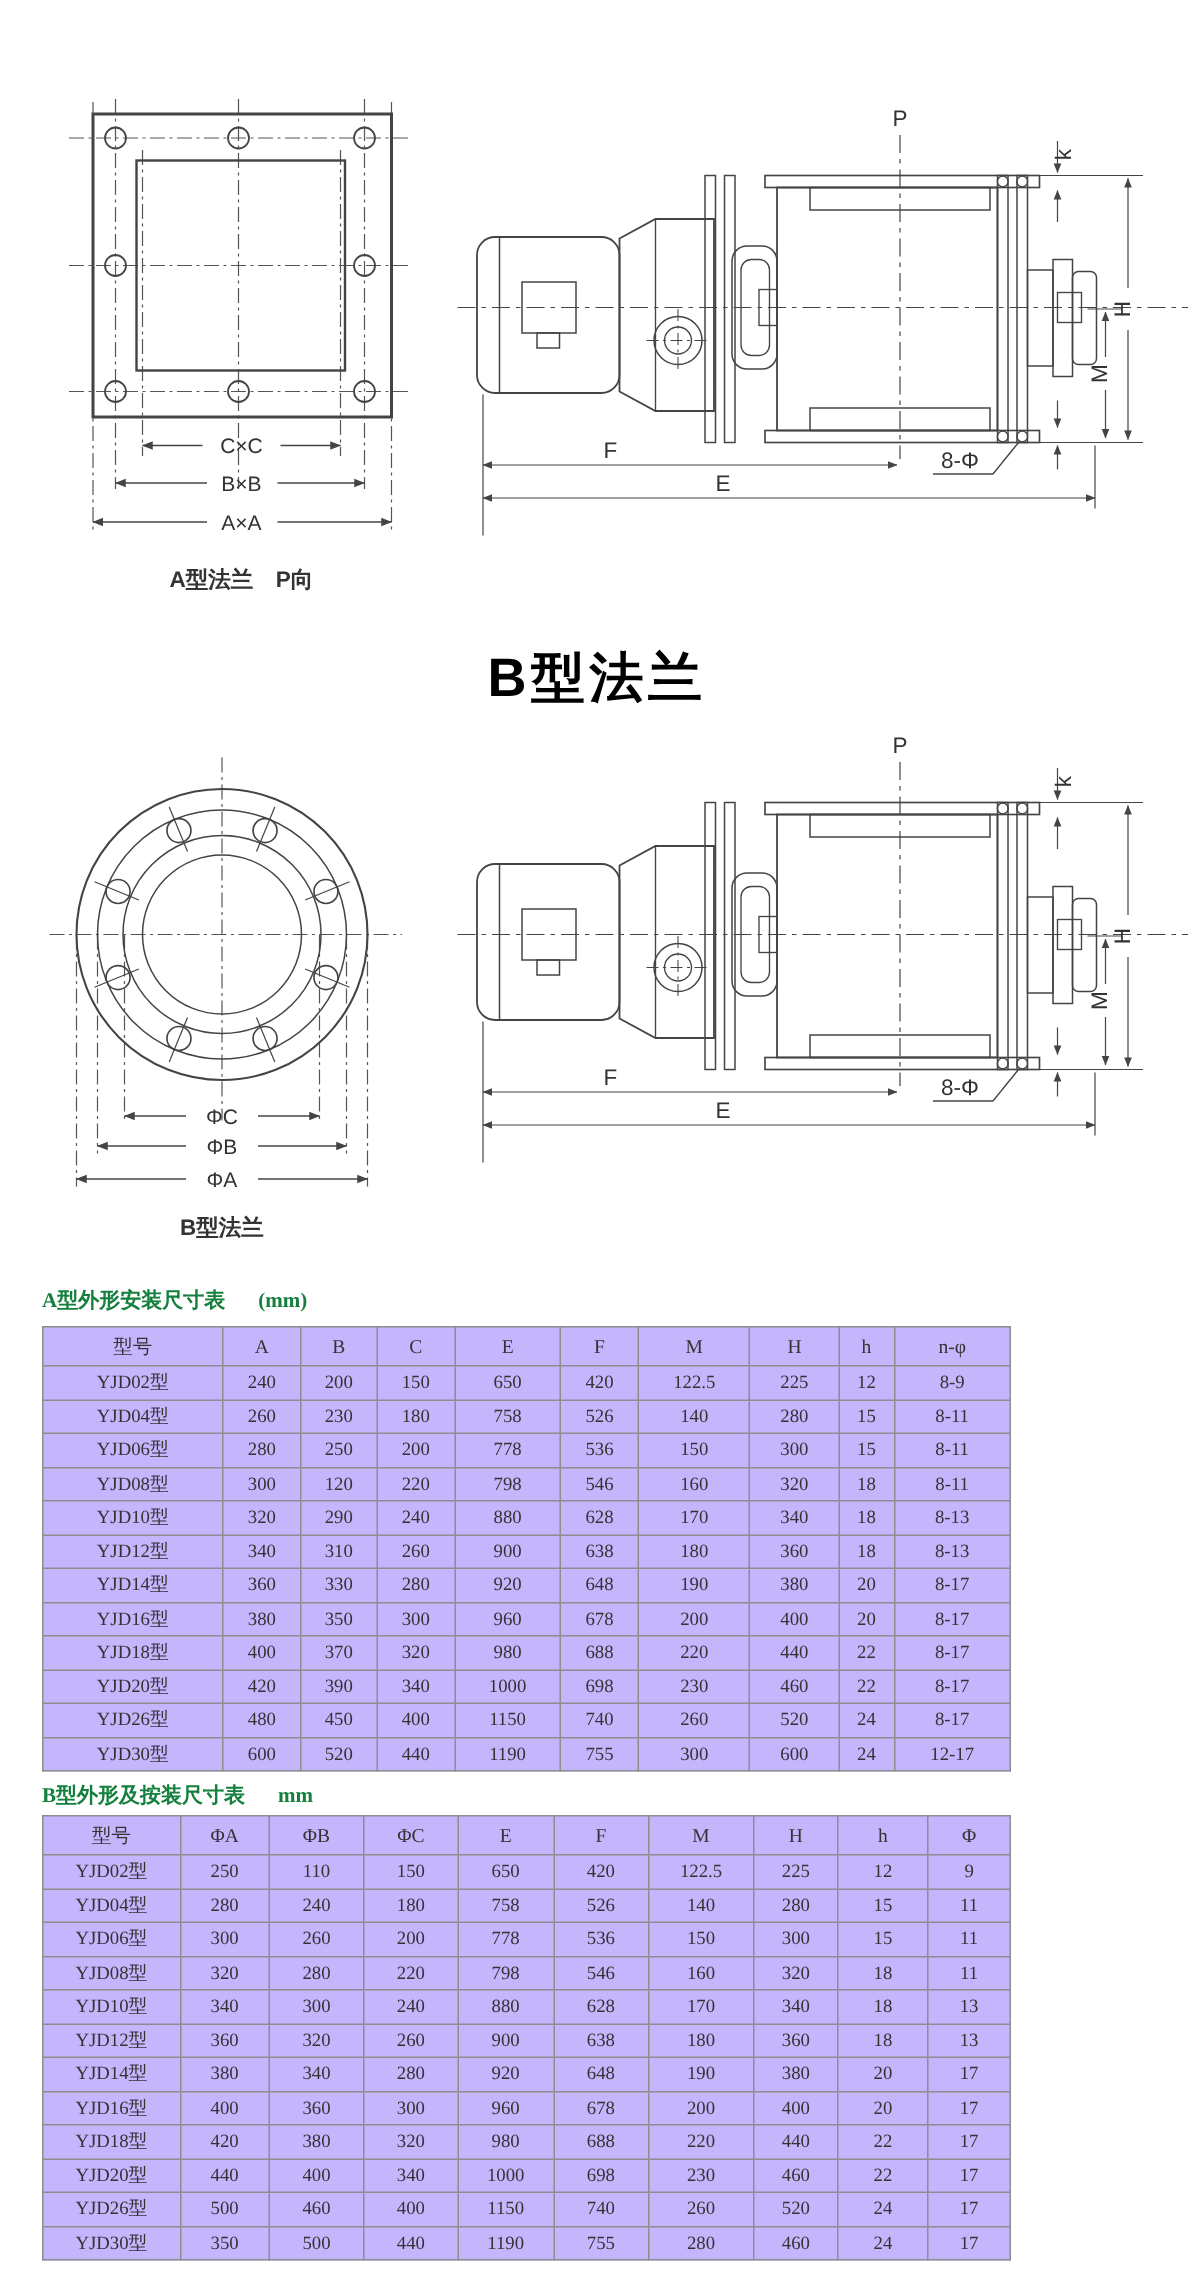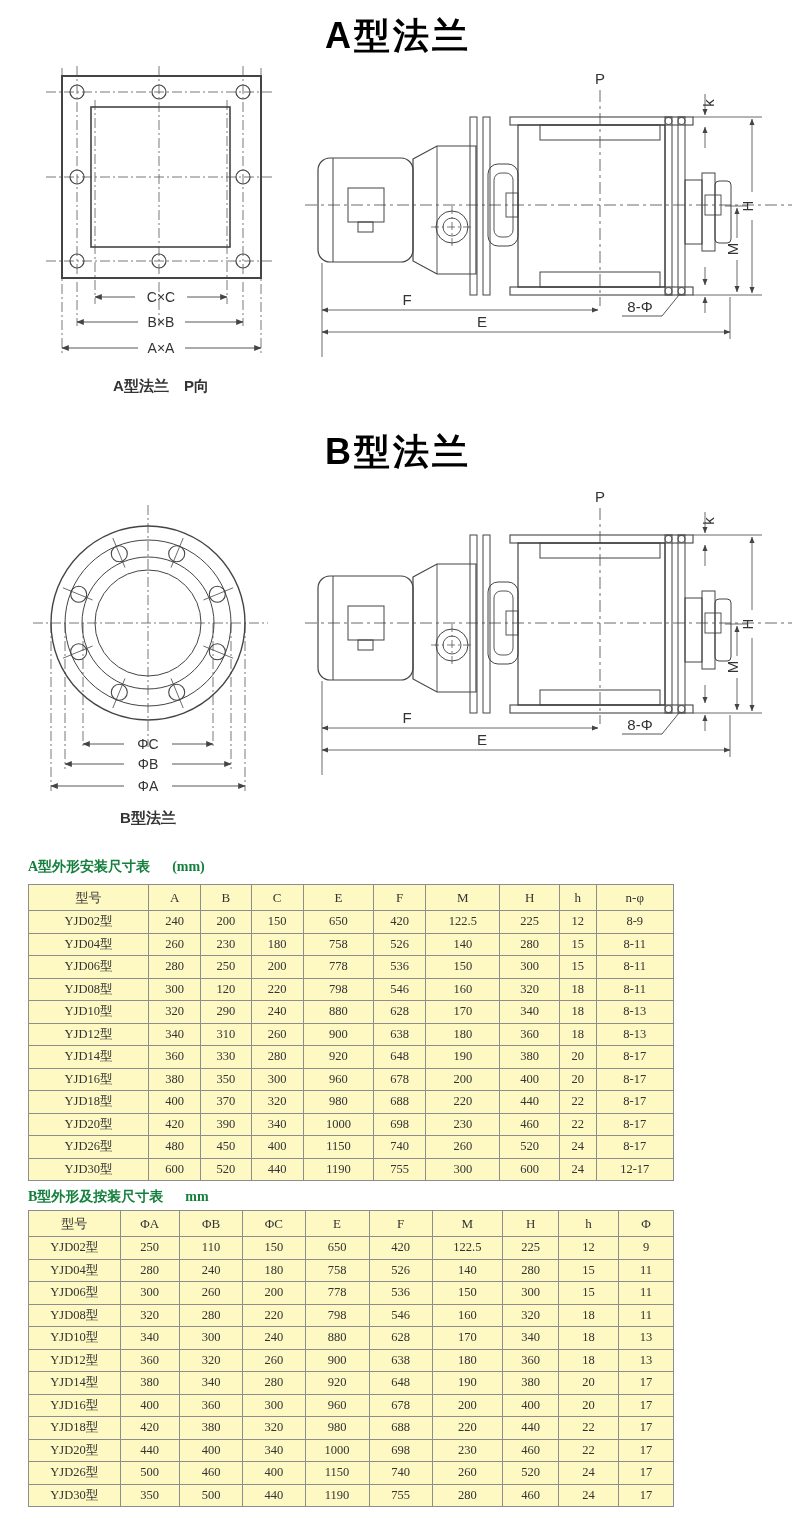--- a/index.html
+++ b/index.html
@@ -12,21 +12,21 @@
   #title-b{top:428px;}
   svg.drawing{position:absolute;overflow:visible;}
   svg.drawing text{font-family:"Liberation Sans",sans-serif;fill:#333;stroke:none;}
   text.dim-label{font-size:14px;text-anchor:middle;}
   text.cap-label{font-size:15px;font-weight:bold;text-anchor:middle;fill:#111;}
   text.m-label{font-size:15px;text-anchor:middle;}
   .table-title{position:absolute;left:28px;font-family:"Liberation Serif",serif;
         font-weight:bold;font-size:14px;color:#15803d;}
   .table-title .unit{margin-left:22px;font-weight:bold;}
   table.spec{position:absolute;left:28px;width:646px;border-collapse:collapse;
-        table-layout:fixed;background:#fef9c3;}
+        table-layout:fixed;background:#c4b5fd;}
   table.spec th, table.spec td{border:1px solid #8d8d8d;text-align:center;padding:0;
         font-family:"Liberation Serif",serif;font-weight:normal;font-size:12.5px;color:#333;}
   table.spec th{height:25px;font-size:13px;}
   table.spec td{height:21.5px;}
   #table-a{top:884px;}
   #table-b{top:1210px;}
 </style>
 </head>
 <body>
 
@@ -103,21 +103,20 @@
 
         <line x1="22" y1="203" x2="22" y2="297" stroke-width="0.8"></line>
         <line x1="430" y1="237" x2="430" y2="279" stroke-width="0.8"></line>
 
         <line x1="322" y1="256" x2="362" y2="256" stroke-width="0.9"></line>
         <line x1="362" y1="256" x2="379" y2="235" stroke-width="0.9"></line>
       </g>
     </defs>
   </svg>
 
-  <div class="big-title" id="title-a">A型法兰</div>
 
   <svg class="drawing" id="flange-a" style="left:28px;top:58px" width="250" height="350" viewBox="0 0 250 350">
     <g stroke="#555" fill="none" stroke-width="0.8" stroke-dasharray="10 3 2 3">
       <line x1="49" y1="8" x2="49" y2="268"></line>
         <line x1="131" y1="8" x2="131" y2="268"></line>
         <line x1="215" y1="8" x2="215" y2="268"></line>
       <line x1="34" y1="10" x2="34" y2="296"></line>
         <line x1="233" y1="10" x2="233" y2="296"></line>
       <line x1="67" y1="42" x2="67" y2="246"></line>
         <line x1="199" y1="42" x2="199" y2="246"></line>

